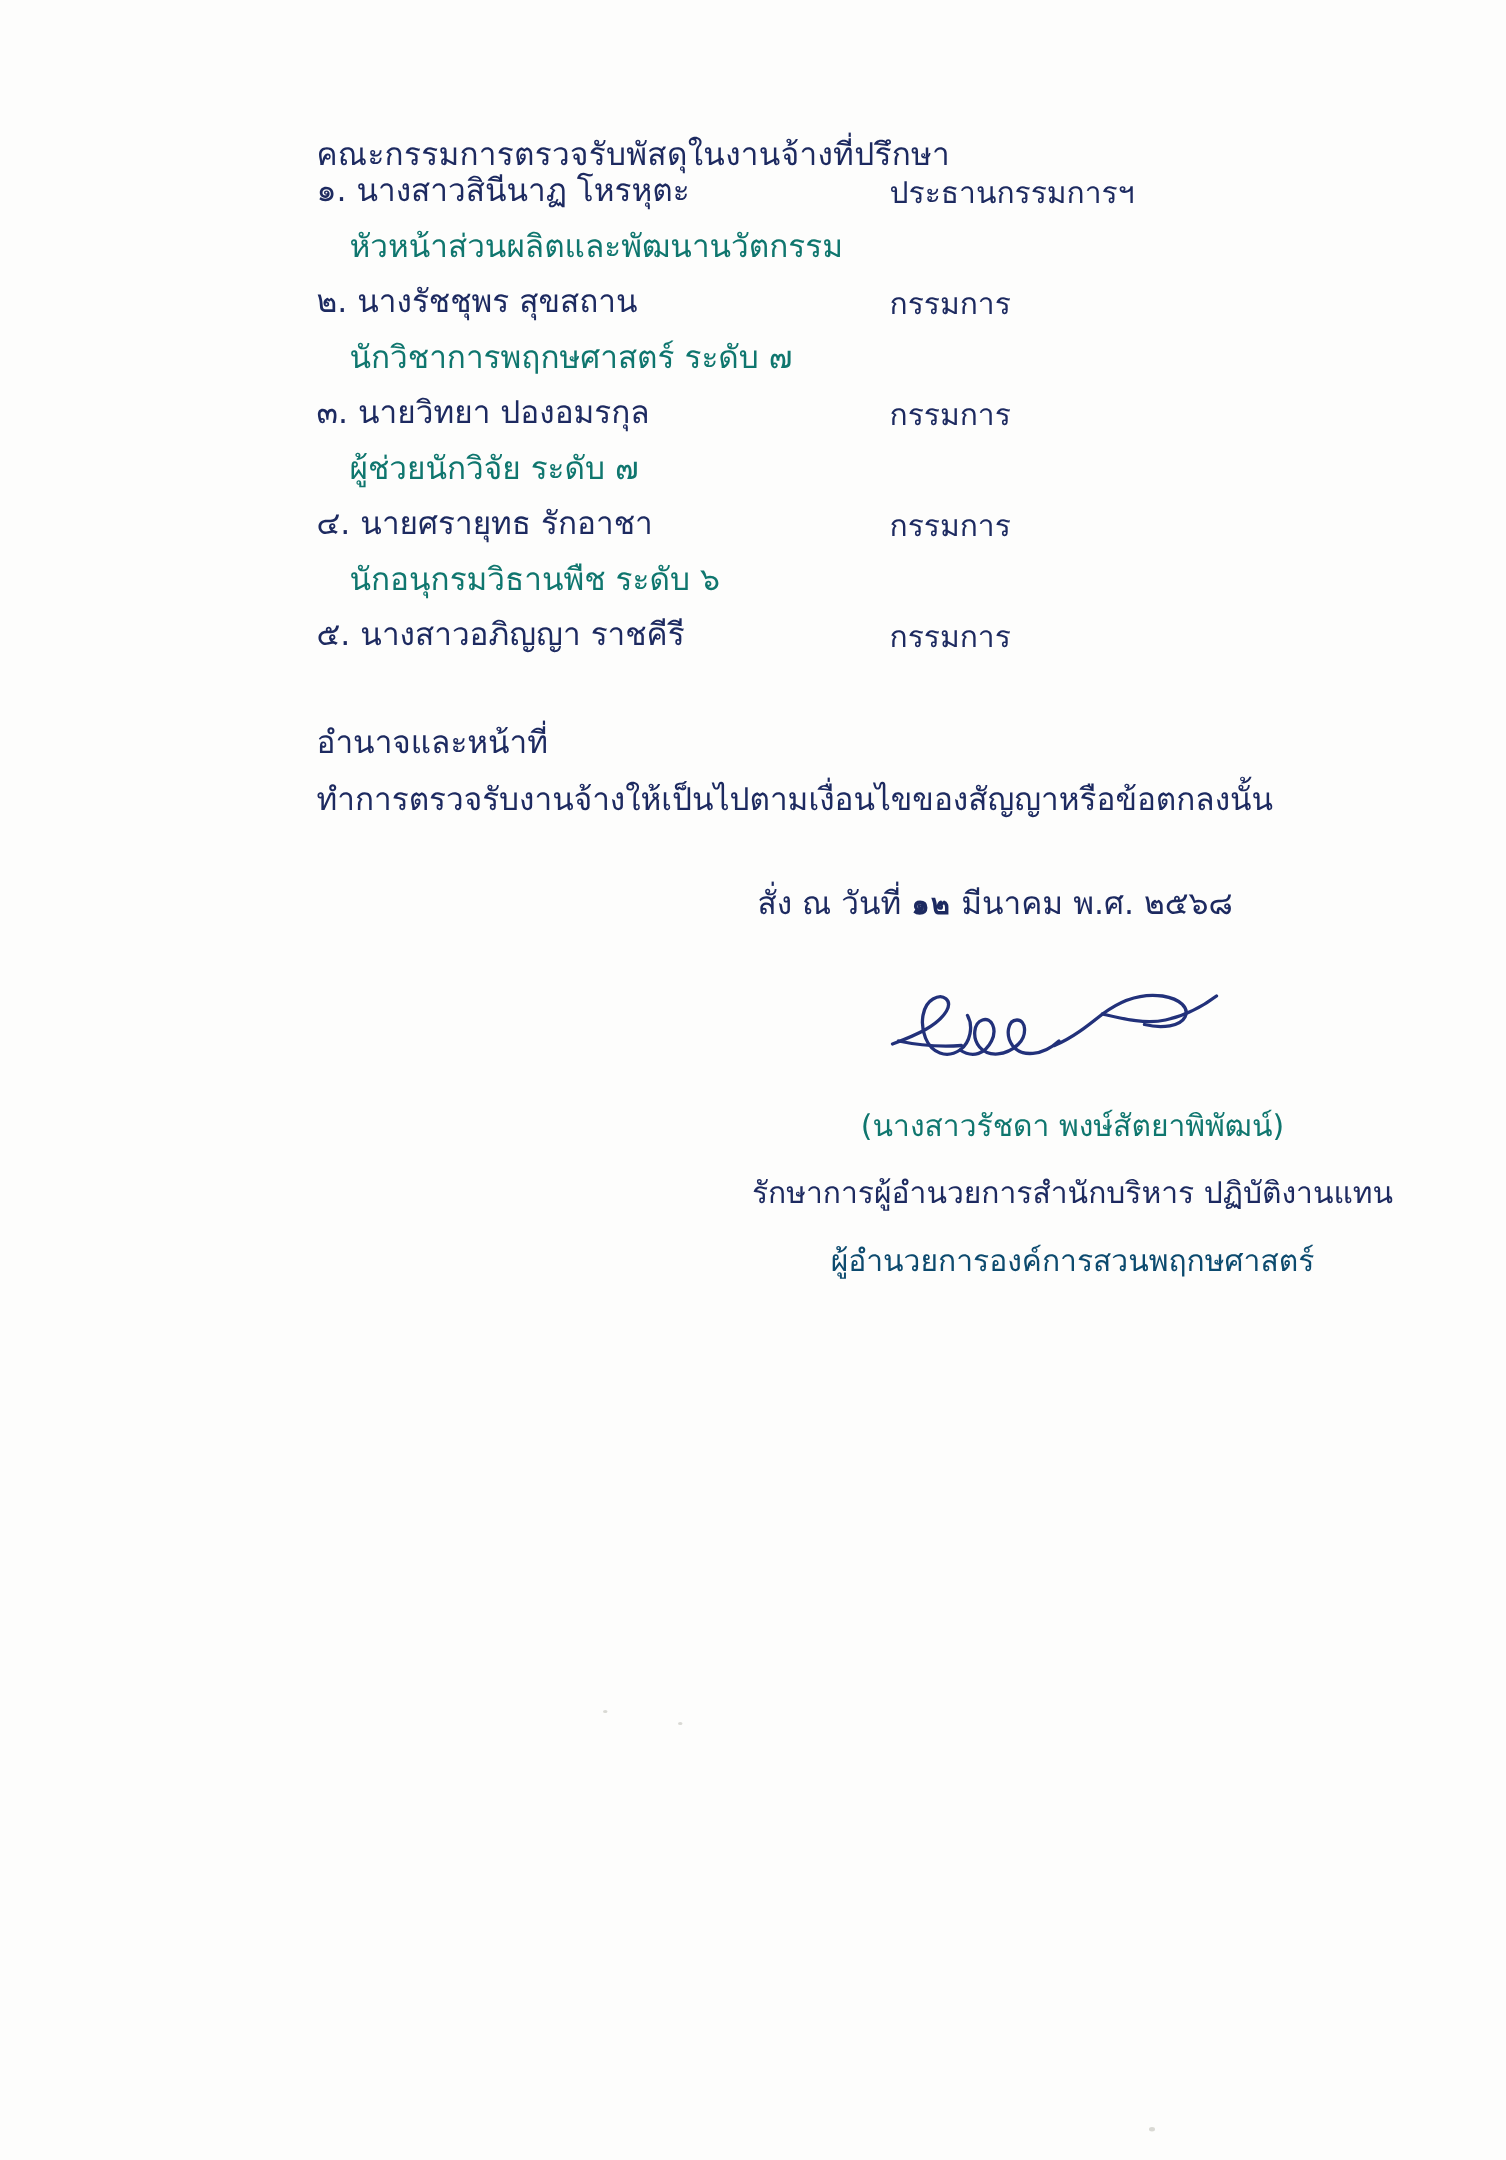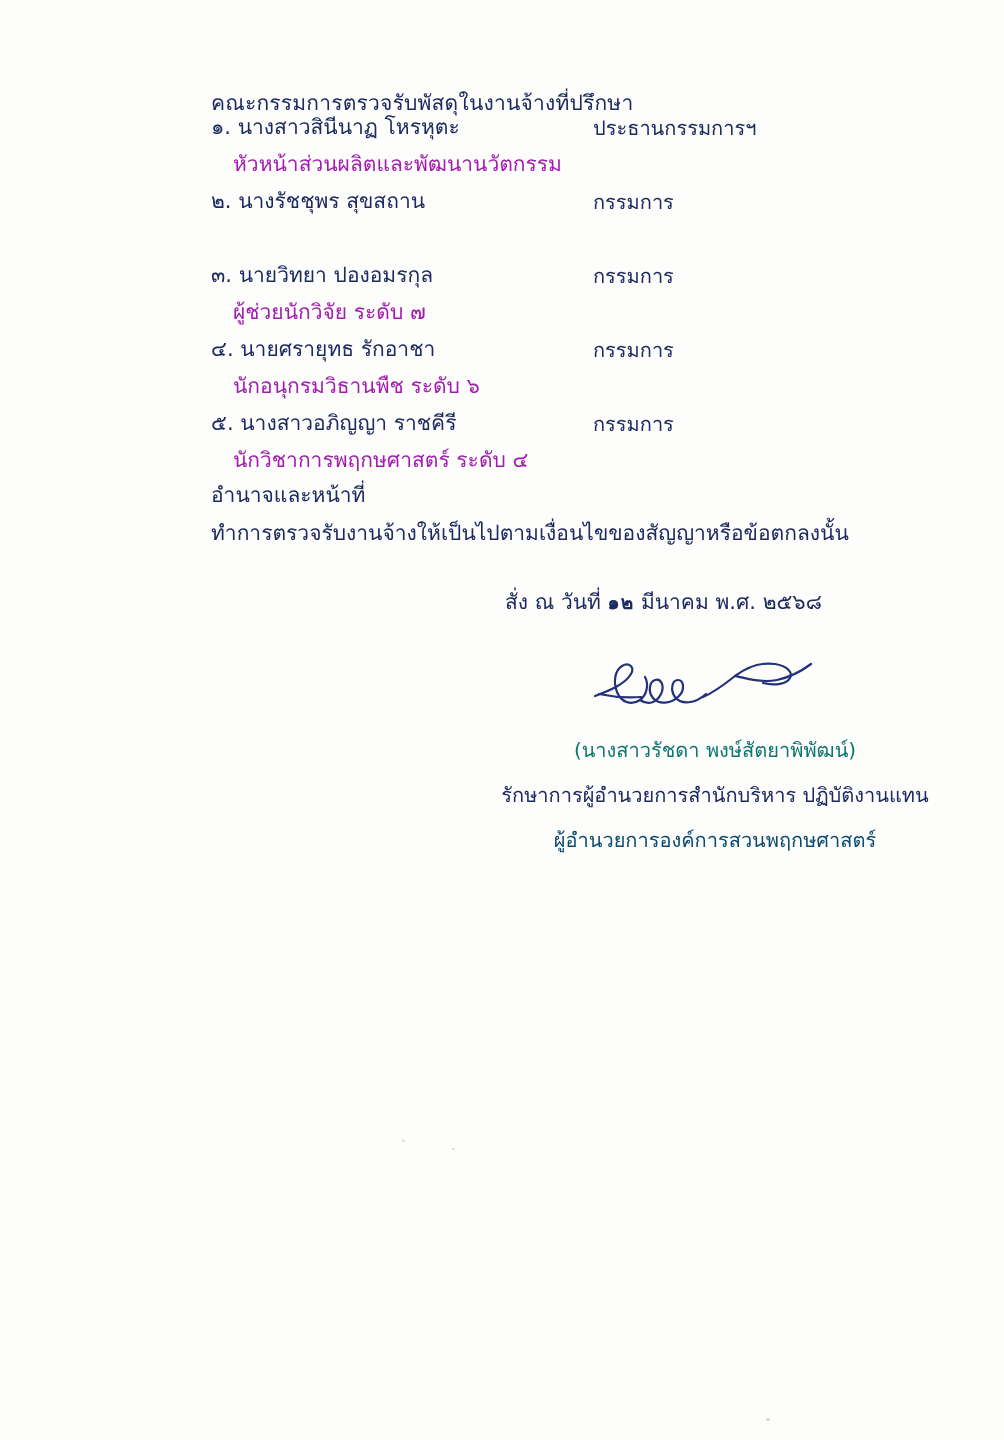--- a/index.html
+++ b/index.html
@@ -53,21 +53,21 @@
     top: 0;
     font-size: 21px;
     color: #1d2a60;
     white-space: nowrap;
   }
   .member .line2 {
     position: absolute;
     left: 22px;
     top: 37px;
     font-size: 21px;
-    color: #a21caf;
+    color: #0f766e;
     white-space: nowrap;
   }
   .member .role {
     position: absolute;
     left: 382px;
     top: 2px;
     font-size: 20px;
     color: #1d2a60;
     white-space: nowrap;
   }
@@ -148,38 +148,38 @@
     <div class="members">
 
       <div class="member">
         <div class="line1">๑. นางสาวสินีนาฏ โหรหุตะ</div>
         <div class="line2">หัวหน้าส่วนผลิตและพัฒนานวัตกรรม</div>
         <div class="role">ประธานกรรมการฯ</div>
       </div>
 
       <div class="member">
         <div class="line1">๒. นางรัชชุพร สุขสถาน</div>
+        <div class="line2">นักวิชาการพฤกษศาสตร์ ระดับ ๗</div>
         <div class="role">กรรมการ</div>
       </div>
 
       <div class="member">
         <div class="line1">๓. นายวิทยา ปองอมรกุล</div>
         <div class="line2">ผู้ช่วยนักวิจัย ระดับ ๗</div>
         <div class="role">กรรมการ</div>
       </div>
 
       <div class="member">
         <div class="line1">๔. นายศรายุทธ รักอาชา</div>
         <div class="line2">นักอนุกรมวิธานพืช ระดับ ๖</div>
         <div class="role">กรรมการ</div>
       </div>
 
       <div class="member">
         <div class="line1">๕. นางสาวอภิญญา ราชคีรี</div>
-        <div class="line2">นักวิชาการพฤกษศาสตร์ ระดับ ๔</div>
         <div class="role">กรรมการ</div>
       </div>
 
     </div>
 
     <div class="authority-title">อำนาจและหน้าที่</div>
     <div class="authority-text">ทำการตรวจรับงานจ้างให้เป็นไปตามเงื่อนไขของสัญญาหรือข้อตกลงนั้น</div>
 
     <div class="order-date">
       <span>สั่ง ณ วันที่</span>

